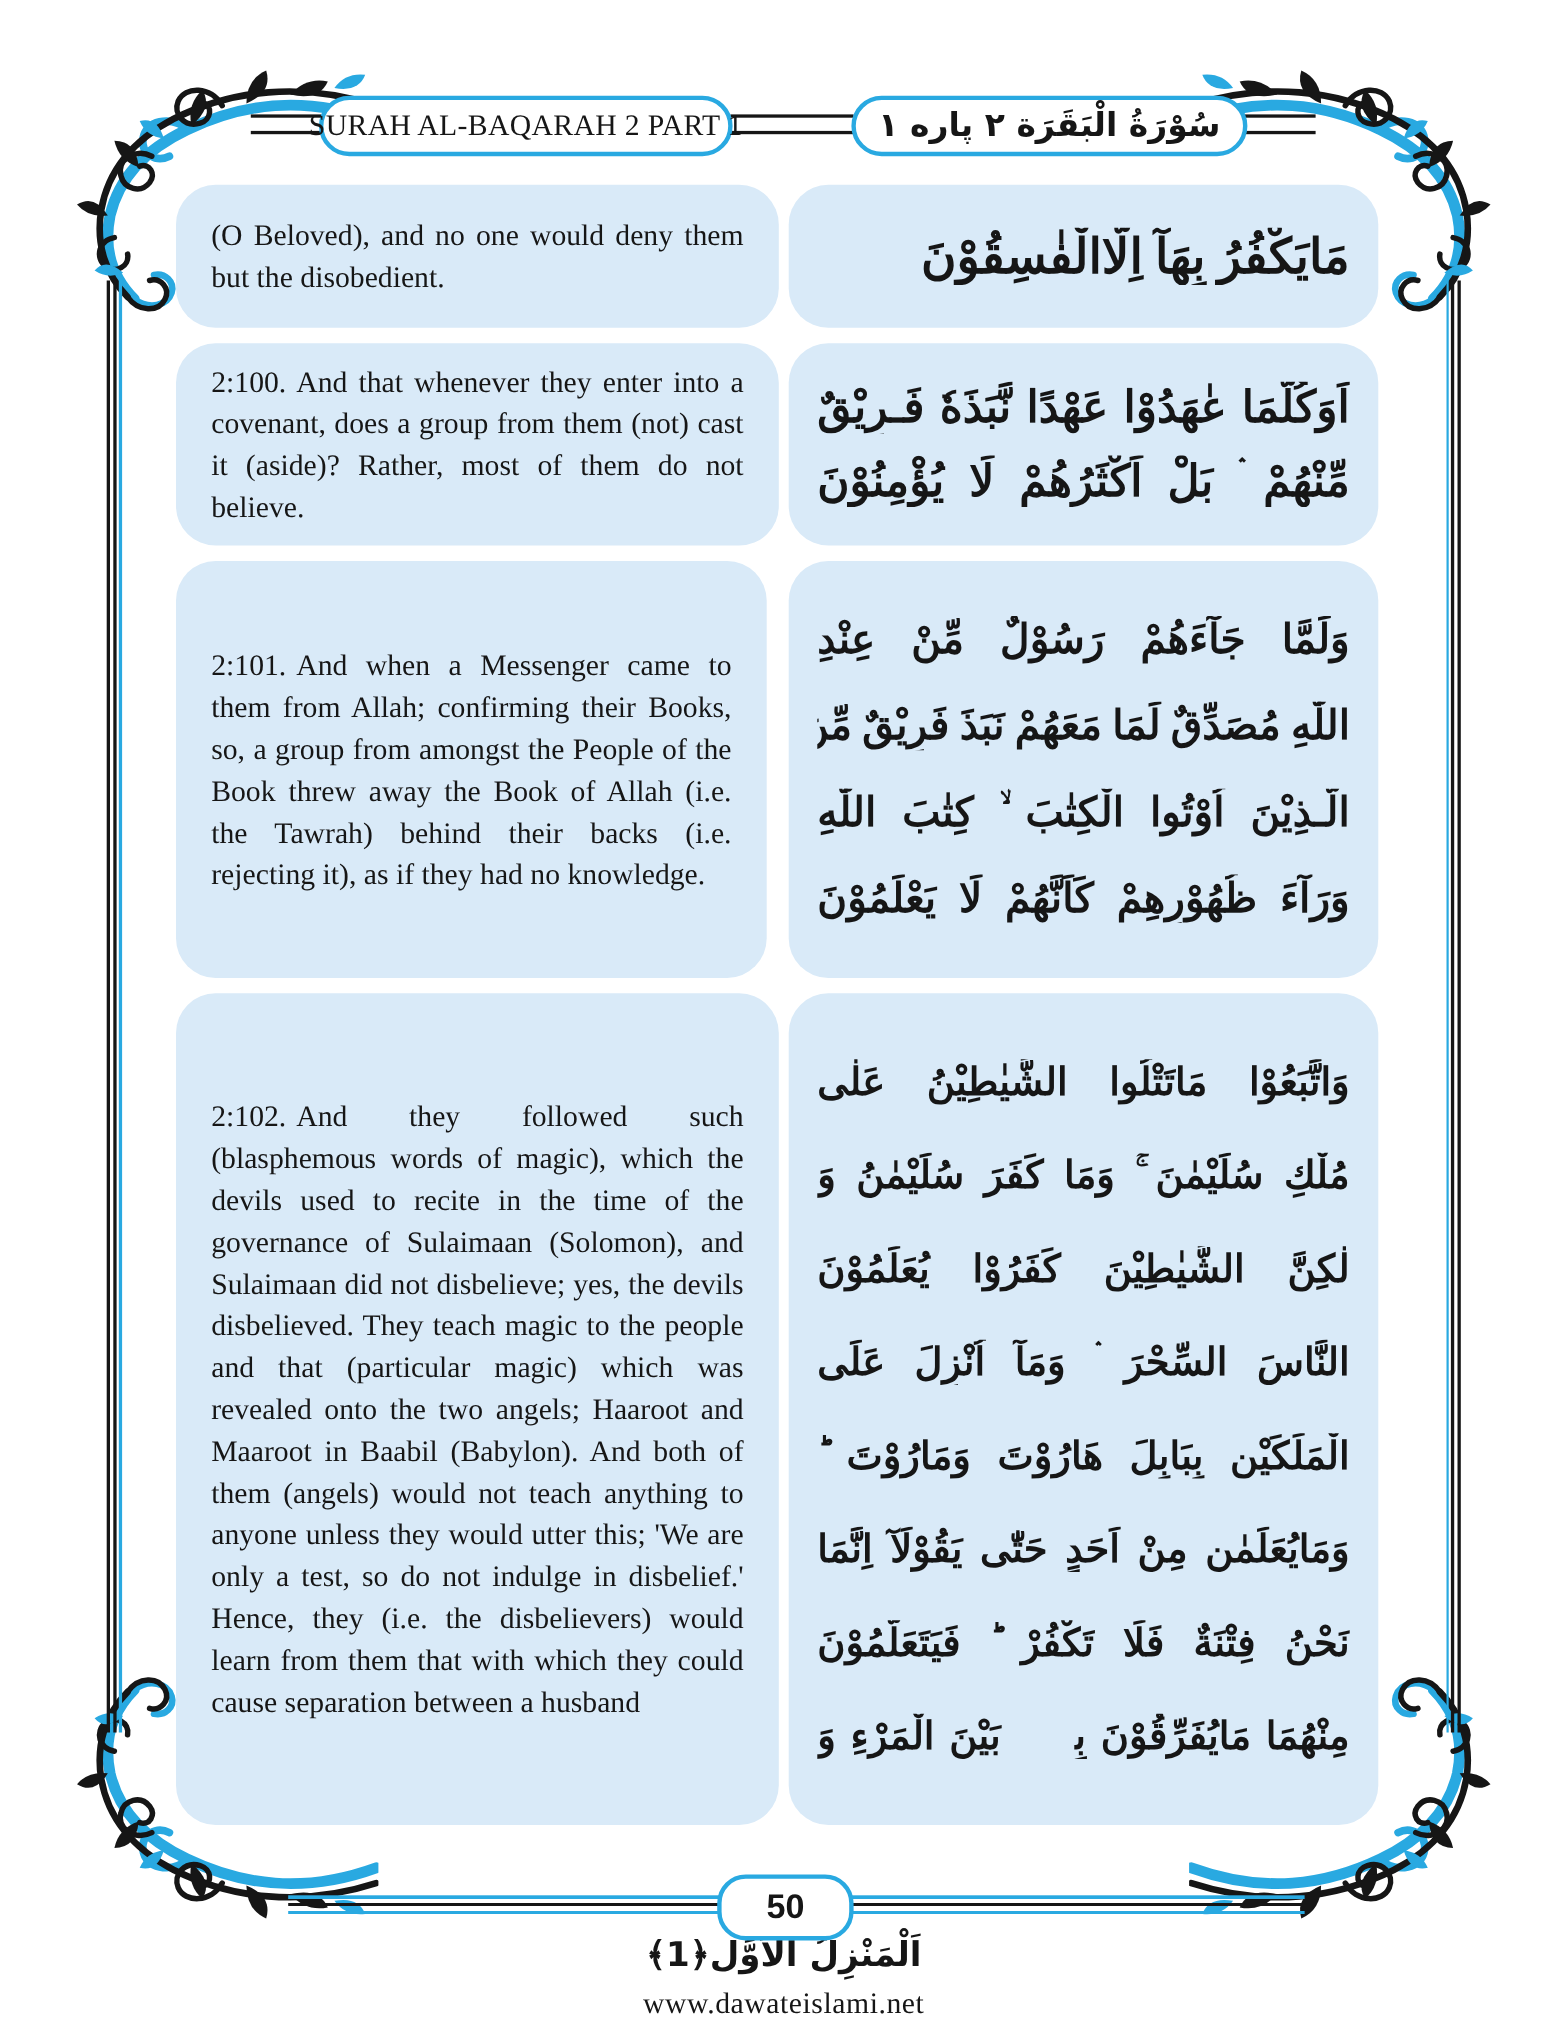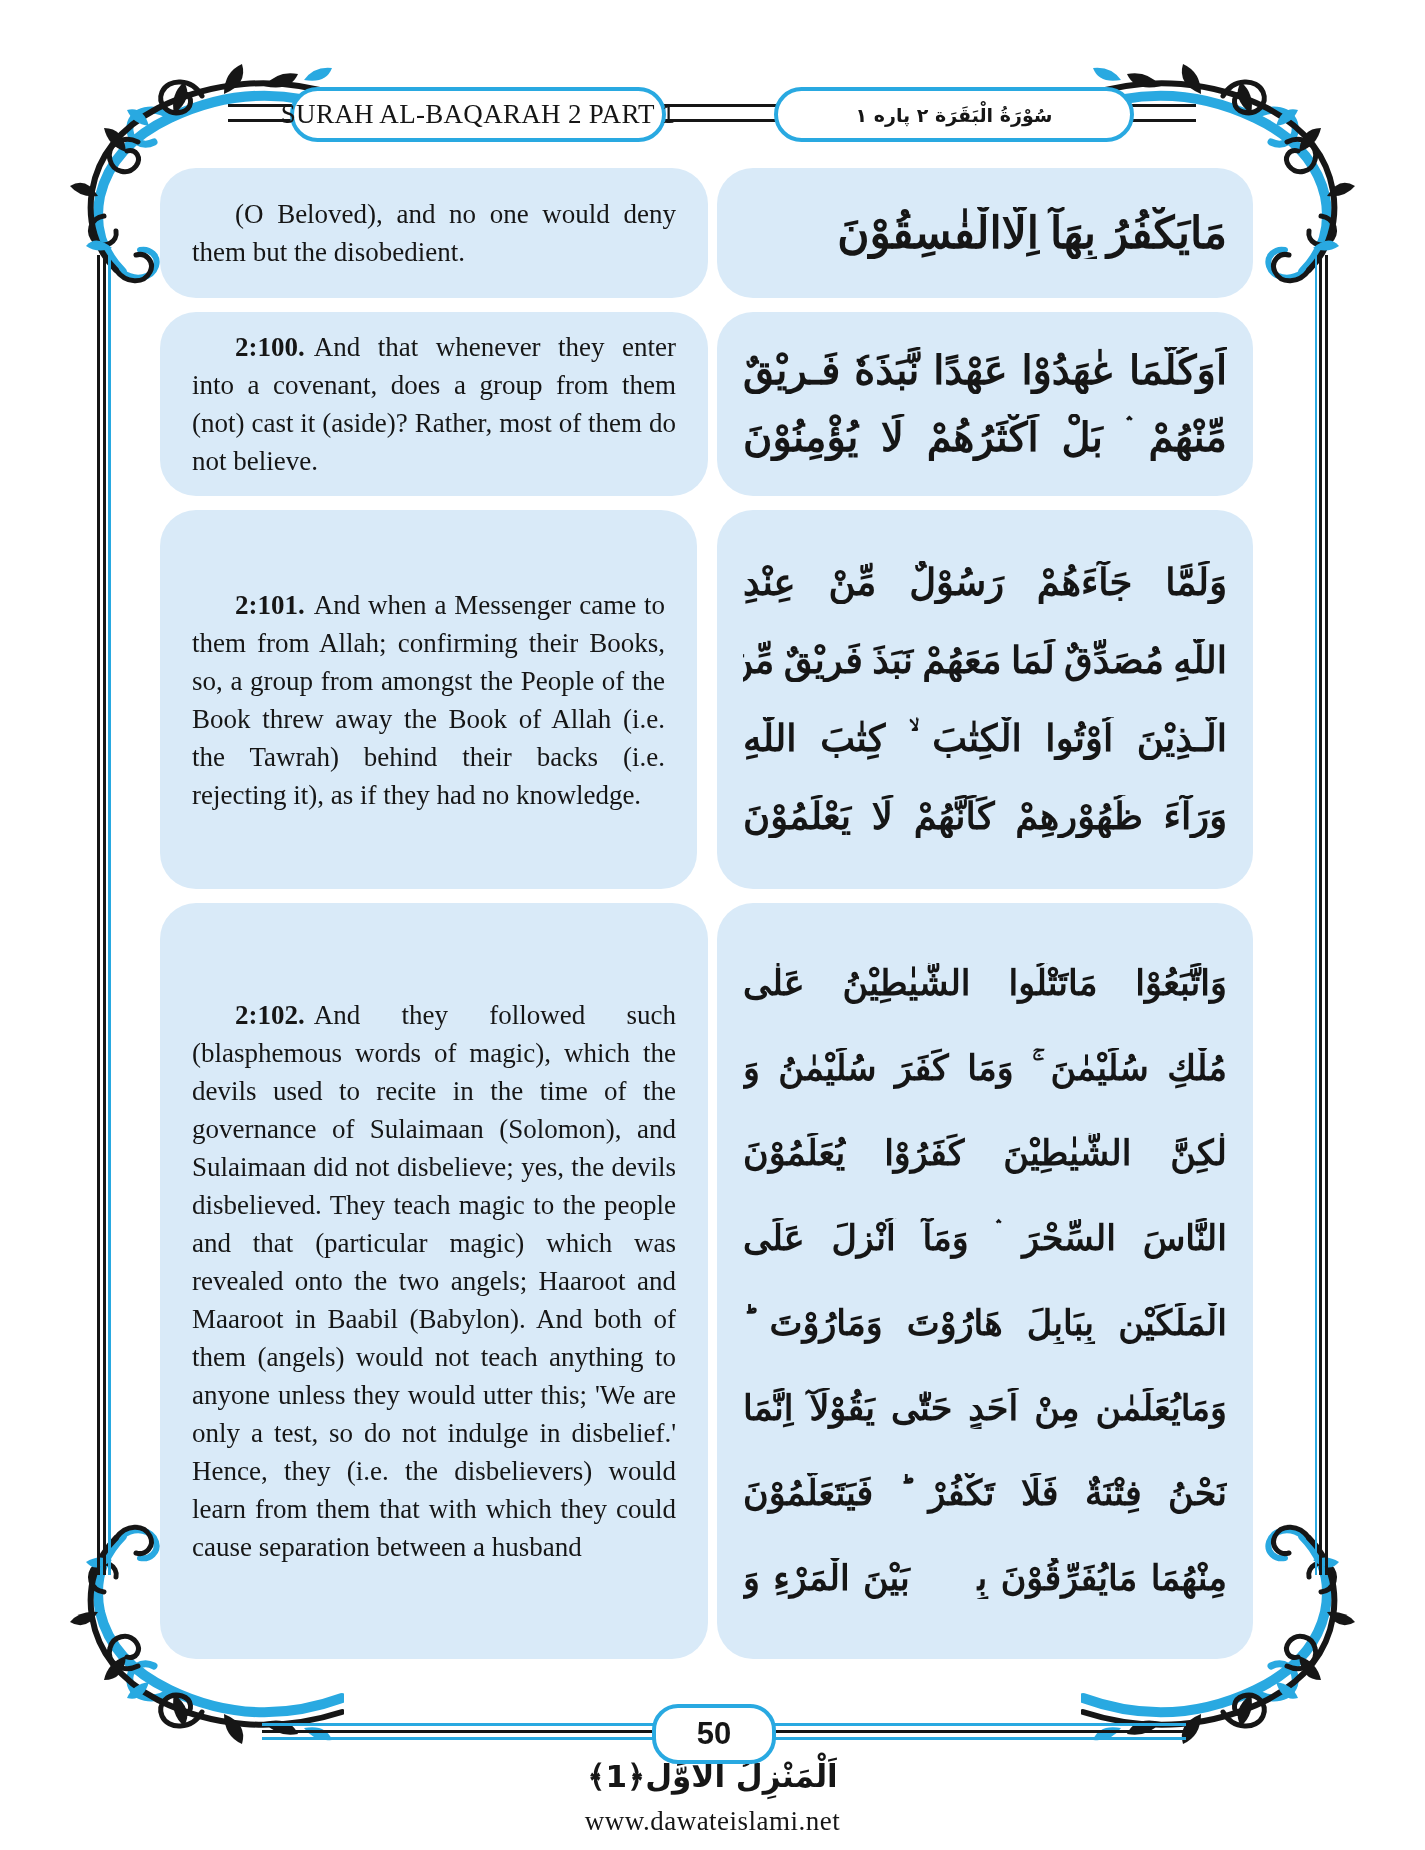--- a/index.html
+++ b/index.html
@@ -30,30 +30,30 @@
   #fl-tr{left:1081px;top:56px;transform:scaleX(-1);}
   #fl-bl{left:52px;top:1516px;transform:scaleY(-1);}
   #fl-br{left:1081px;top:1516px;transform:scale(-1,-1);}
 
   
   .hbox{position:absolute;top:87px;height:47px;background:#fff;border:4.5px solid #29a9e1;
         border-radius:29px;display:flex;align-items:center;justify-content:center;z-index:3;}
   #hbox-left{left:290px;width:368px;}
   #hbox-left span{font-weight:normal;font-size:27px;letter-spacing:.3px;white-space:nowrap;}
   #hbox-right{left:774px;width:352px;}
-  #hbox-right span{font-family:"DejaVu Sans",sans-serif;font-weight:bold;font-size:19px;direction:rtl;white-space:nowrap;}
+  #hbox-right span{font-family:"DejaVu Sans",sans-serif;font-weight:bold;font-size:30px;direction:rtl;white-space:nowrap;}
 
   
   #content{position:absolute;left:160px;top:168px;width:1093px;}
   .row{display:flex;gap:9px;margin-bottom:14px;align-items:stretch;}
   .r1{min-height:130px;} .r2{min-height:184px;} .r3{min-height:379px;gap:20px;} .r4{min-height:756px;}
   .eng{width:548px;background:#d9eaf8;border-radius:36px;padding:14px 32px;box-sizing:border-box;
        display:flex;flex-direction:column;justify-content:center;}
   .eng p{margin:0;font-size:27px;line-height:38px;text-align:justify;}
-  .vref{font-weight:bold;margin-right:9px;margin-left:43px;}
+  .vref{font-weight:normal;margin-right:9px;}
   .vref:empty{margin-right:0;}
   .arb{width:536px;background:#d9eaf8;border-radius:36px;padding:16px 26px;box-sizing:border-box;
        display:flex;flex-direction:column;justify-content:space-evenly;direction:rtl;
        font-family:"DejaVu Sans",sans-serif;font-weight:bold;}
   .aline{text-align:justify;text-align-last:justify;white-space:nowrap;overflow:hidden;font-family:Liberation Serif, serif;}
   .r1 .aline{font-size:44px;text-align:right;text-align-last:right;}
   .r2 .aline{font-size:40px;}
   .r3 .aline{font-size:37px;}
   .r4 .aline{font-size:35px;}
 

